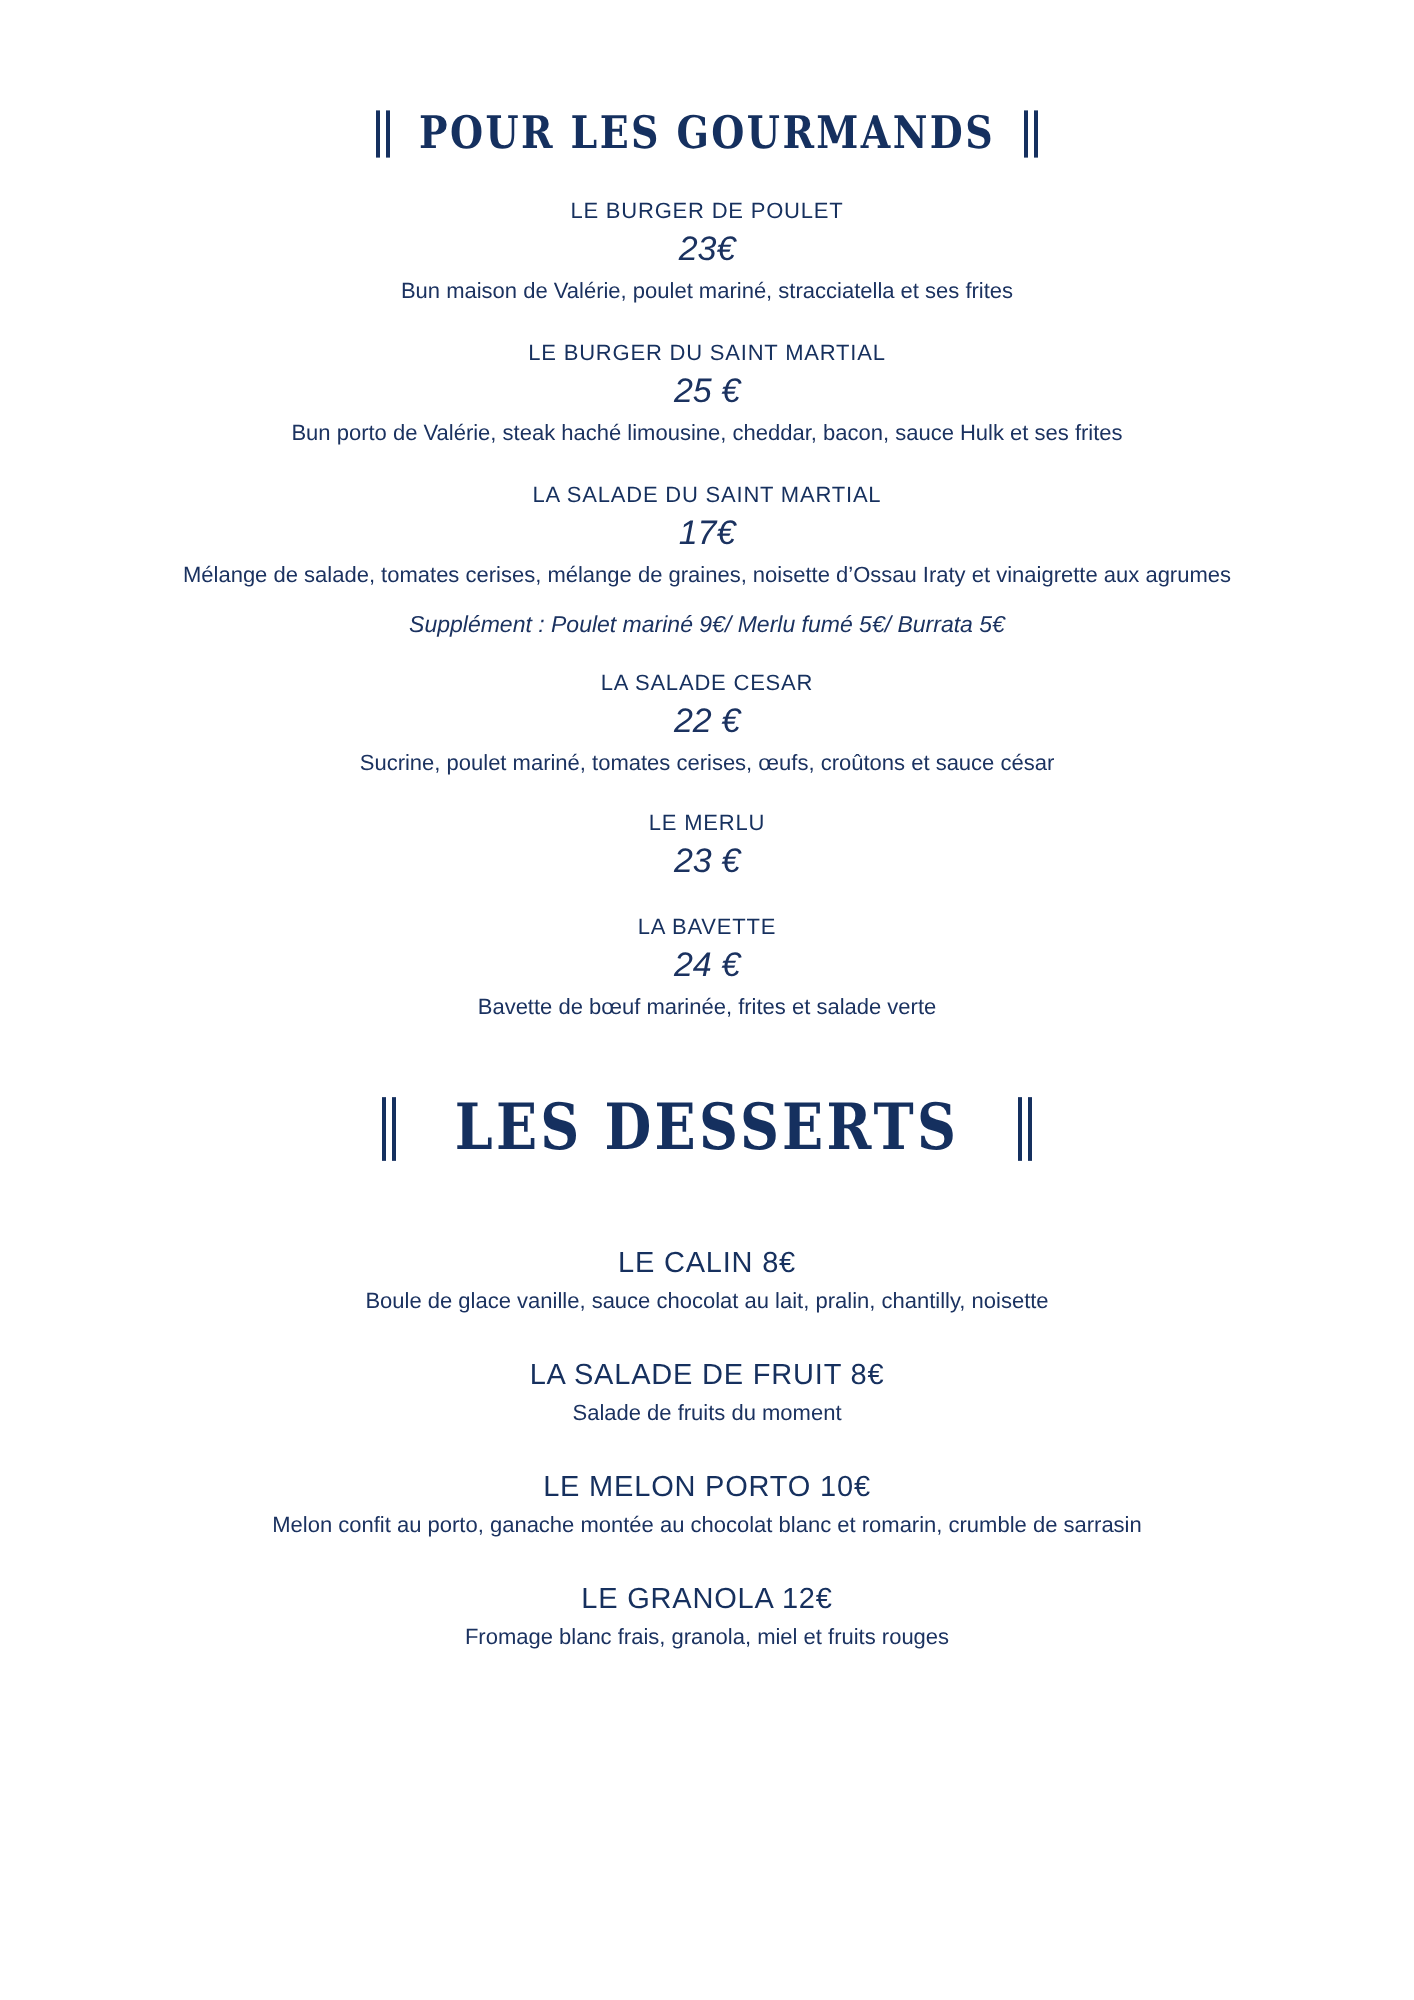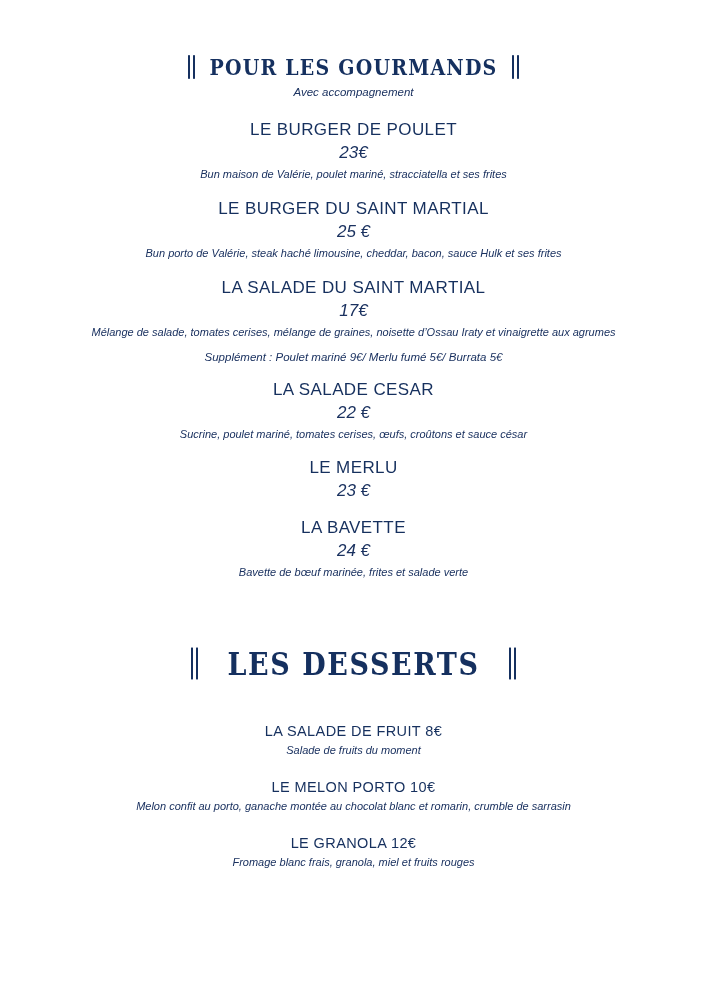--- a/index.html
+++ b/index.html
@@ -49,52 +49,51 @@
   }
 
   
   #sec1-header .section-title { font-size: 19px; }
   #sec1-header .bars span { height: 20px; }
   #sec1-header { margin-top: 56px; }
 
   
   #sec2-header .section-title { font-size: 27px; letter-spacing: 1.6px; }
   #sec2-header .bars span { height: 27px; }
-  #sec2-header { margin-top: 68px; gap: 29px; }
+  #sec2-header { margin-top: 37px; gap: 29px; }
 
   .subtitle {
     text-align: center;
     font-style: italic;
     font-size: 11.5px;
     color: #1b3260;
     margin-top: 8px;
   }
 
   
   .items {
     margin-top: 22px;
   }
   .item {
     text-align: center;
     margin-bottom: 17px;
   }
   .item-name {
-    font-size: 17px;
+    font-size: 11px;
     letter-spacing: 0.4px;
     color: #16305e;
   }
   .item-price {
     font-size: 17px;
     font-style: italic;
     color: #1b3260;
     margin-top: 3px;
   }
   .item-desc {
     font-size: 11px;
-    font-style: italic;
     color: #1b3260;
     margin-top: 4px;
     line-height: 1.35;
   }
   .item-extra {
     font-size: 11.5px;
     font-style: italic;
     color: #1b3260;
     margin-top: 11px;
     text-align: center;
@@ -115,21 +114,20 @@
     <span class="bars">
         <span></span>
         <span></span>
       </span>
     <span class="section-title">POUR LES GOURMANDS</span>
     <span class="bars">
         <span></span>
         <span></span>
       </span>
   </div>
-  <div class="subtitle">Avec accompagnement</div>
 
   <div class="items">
 
     <div class="item">
       <div class="item-name">LE BURGER DE POULET</div>
       <div class="item-price">23€</div>
       <div class="item-desc">Bun maison de Valérie, poulet mariné, stracciatella et ses frites</div>
     </div>
 
     <div class="item">
@@ -171,20 +169,24 @@
       </span>
     <span class="section-title">LES DESSERTS</span>
     <span class="bars">
         <span></span>
         <span></span>
       </span>
   </div>
 
   <div class="items" id="desserts-items">
 
+    <div class="item">
+      <div class="item-name">LE CALIN 8€</div>
+      <div class="item-desc">Boule de glace vanille, sauce chocolat au lait, pralin, chantilly, noisette</div>
+    </div>
 
     <div class="item">
       <div class="item-name">LA SALADE DE FRUIT 8€</div>
       <div class="item-desc">Salade de fruits du moment</div>
     </div>
 
     <div class="item">
       <div class="item-name">LE MELON PORTO 10€</div>
       <div class="item-desc">Melon confit au porto, ganache montée au chocolat blanc et romarin, crumble de sarrasin</div>
     </div>

